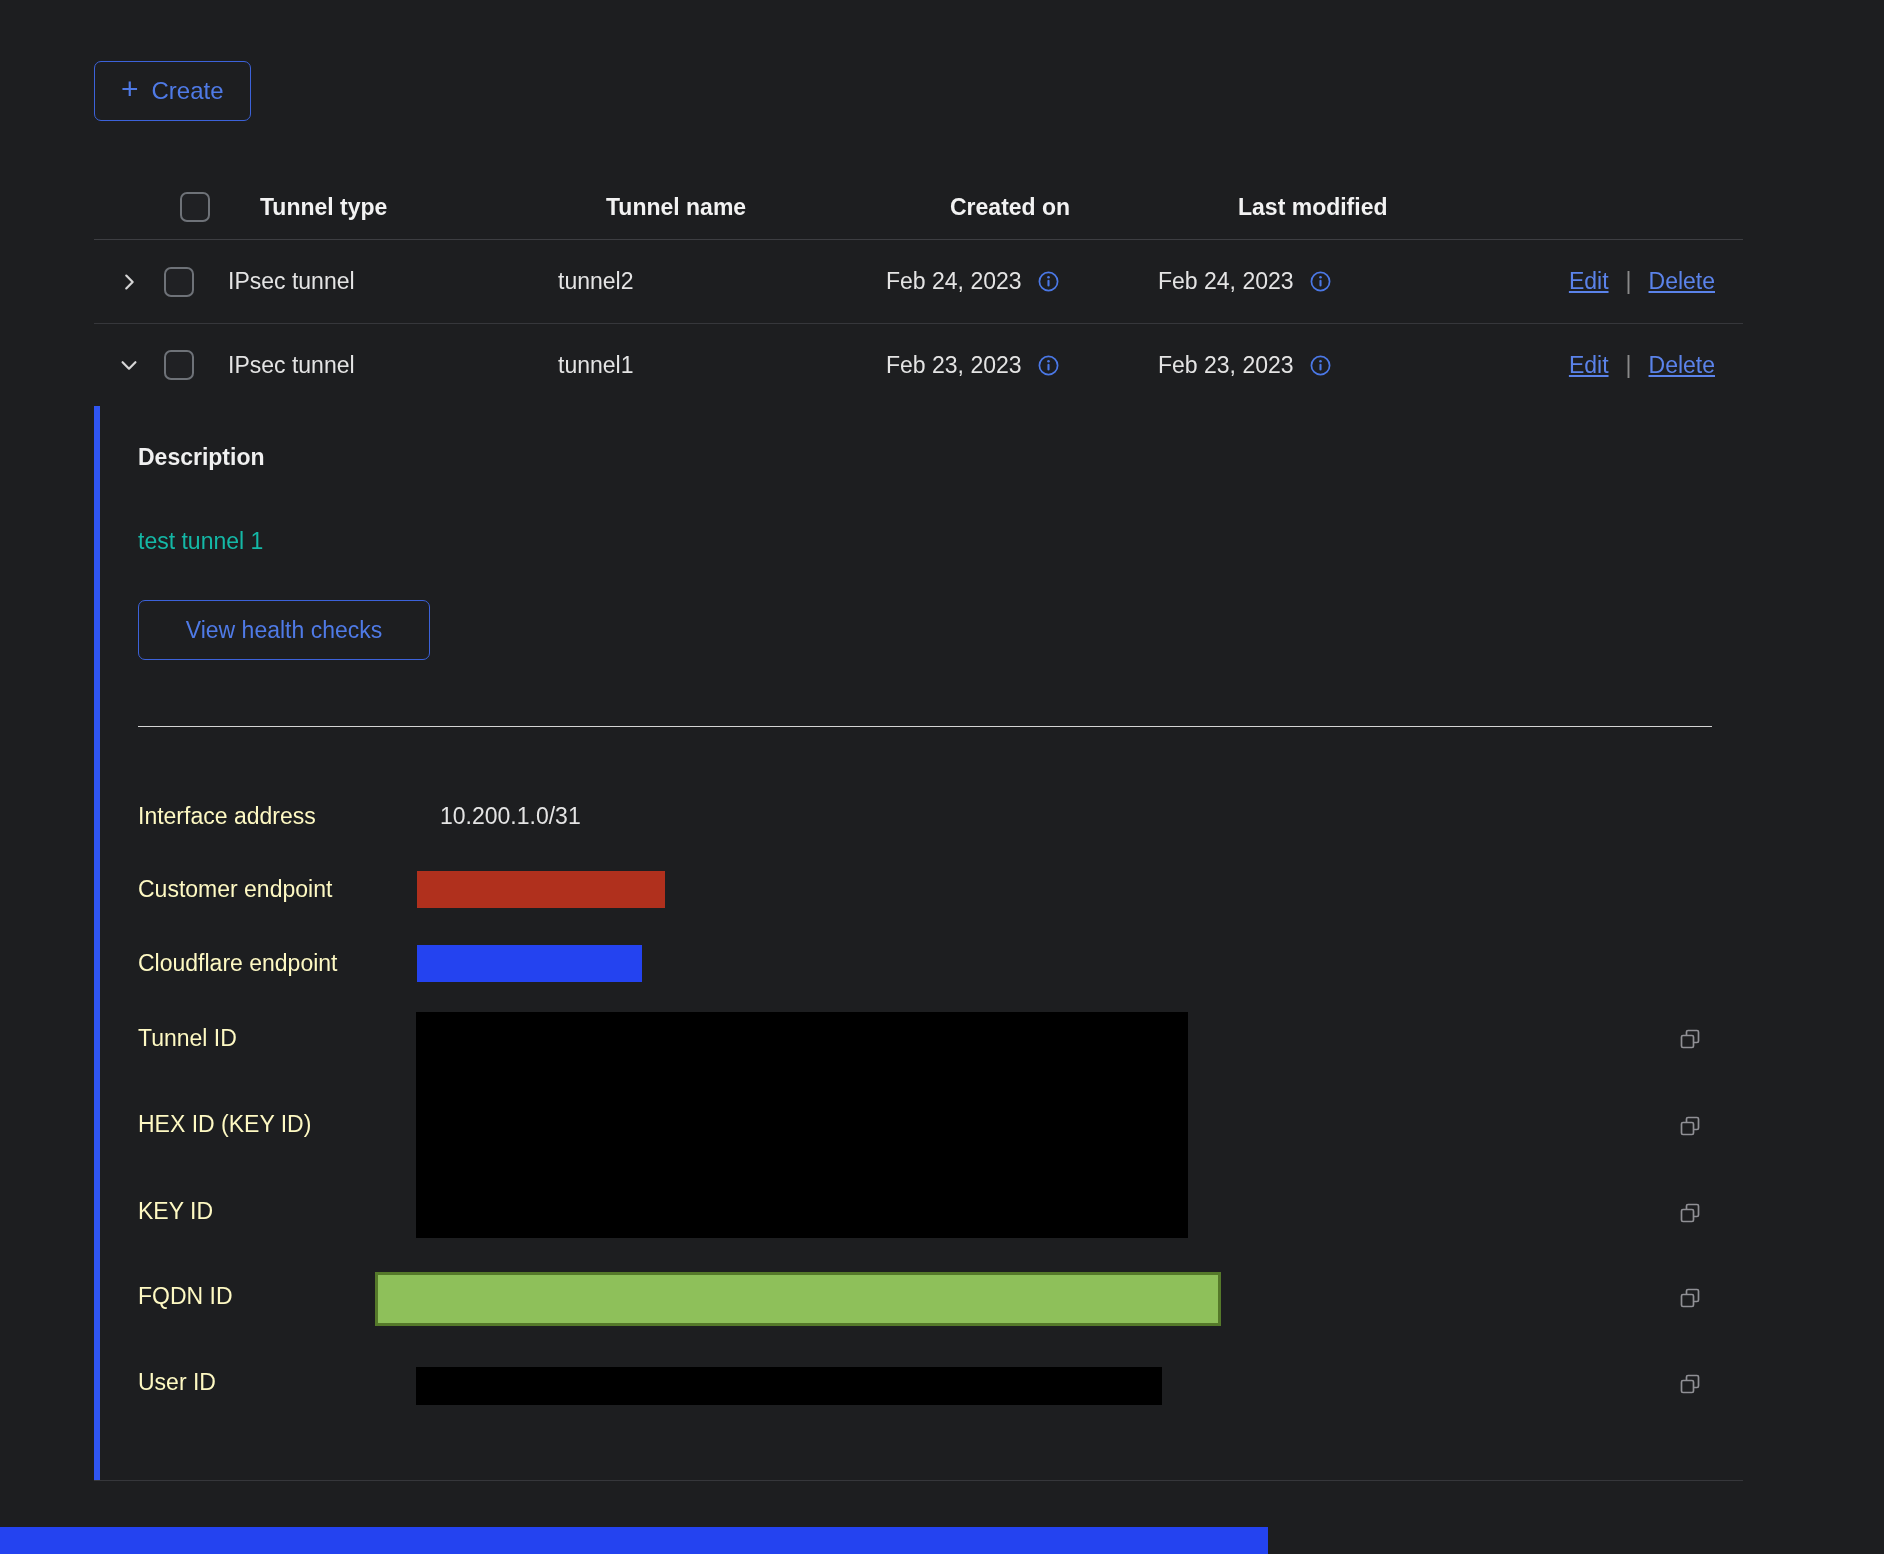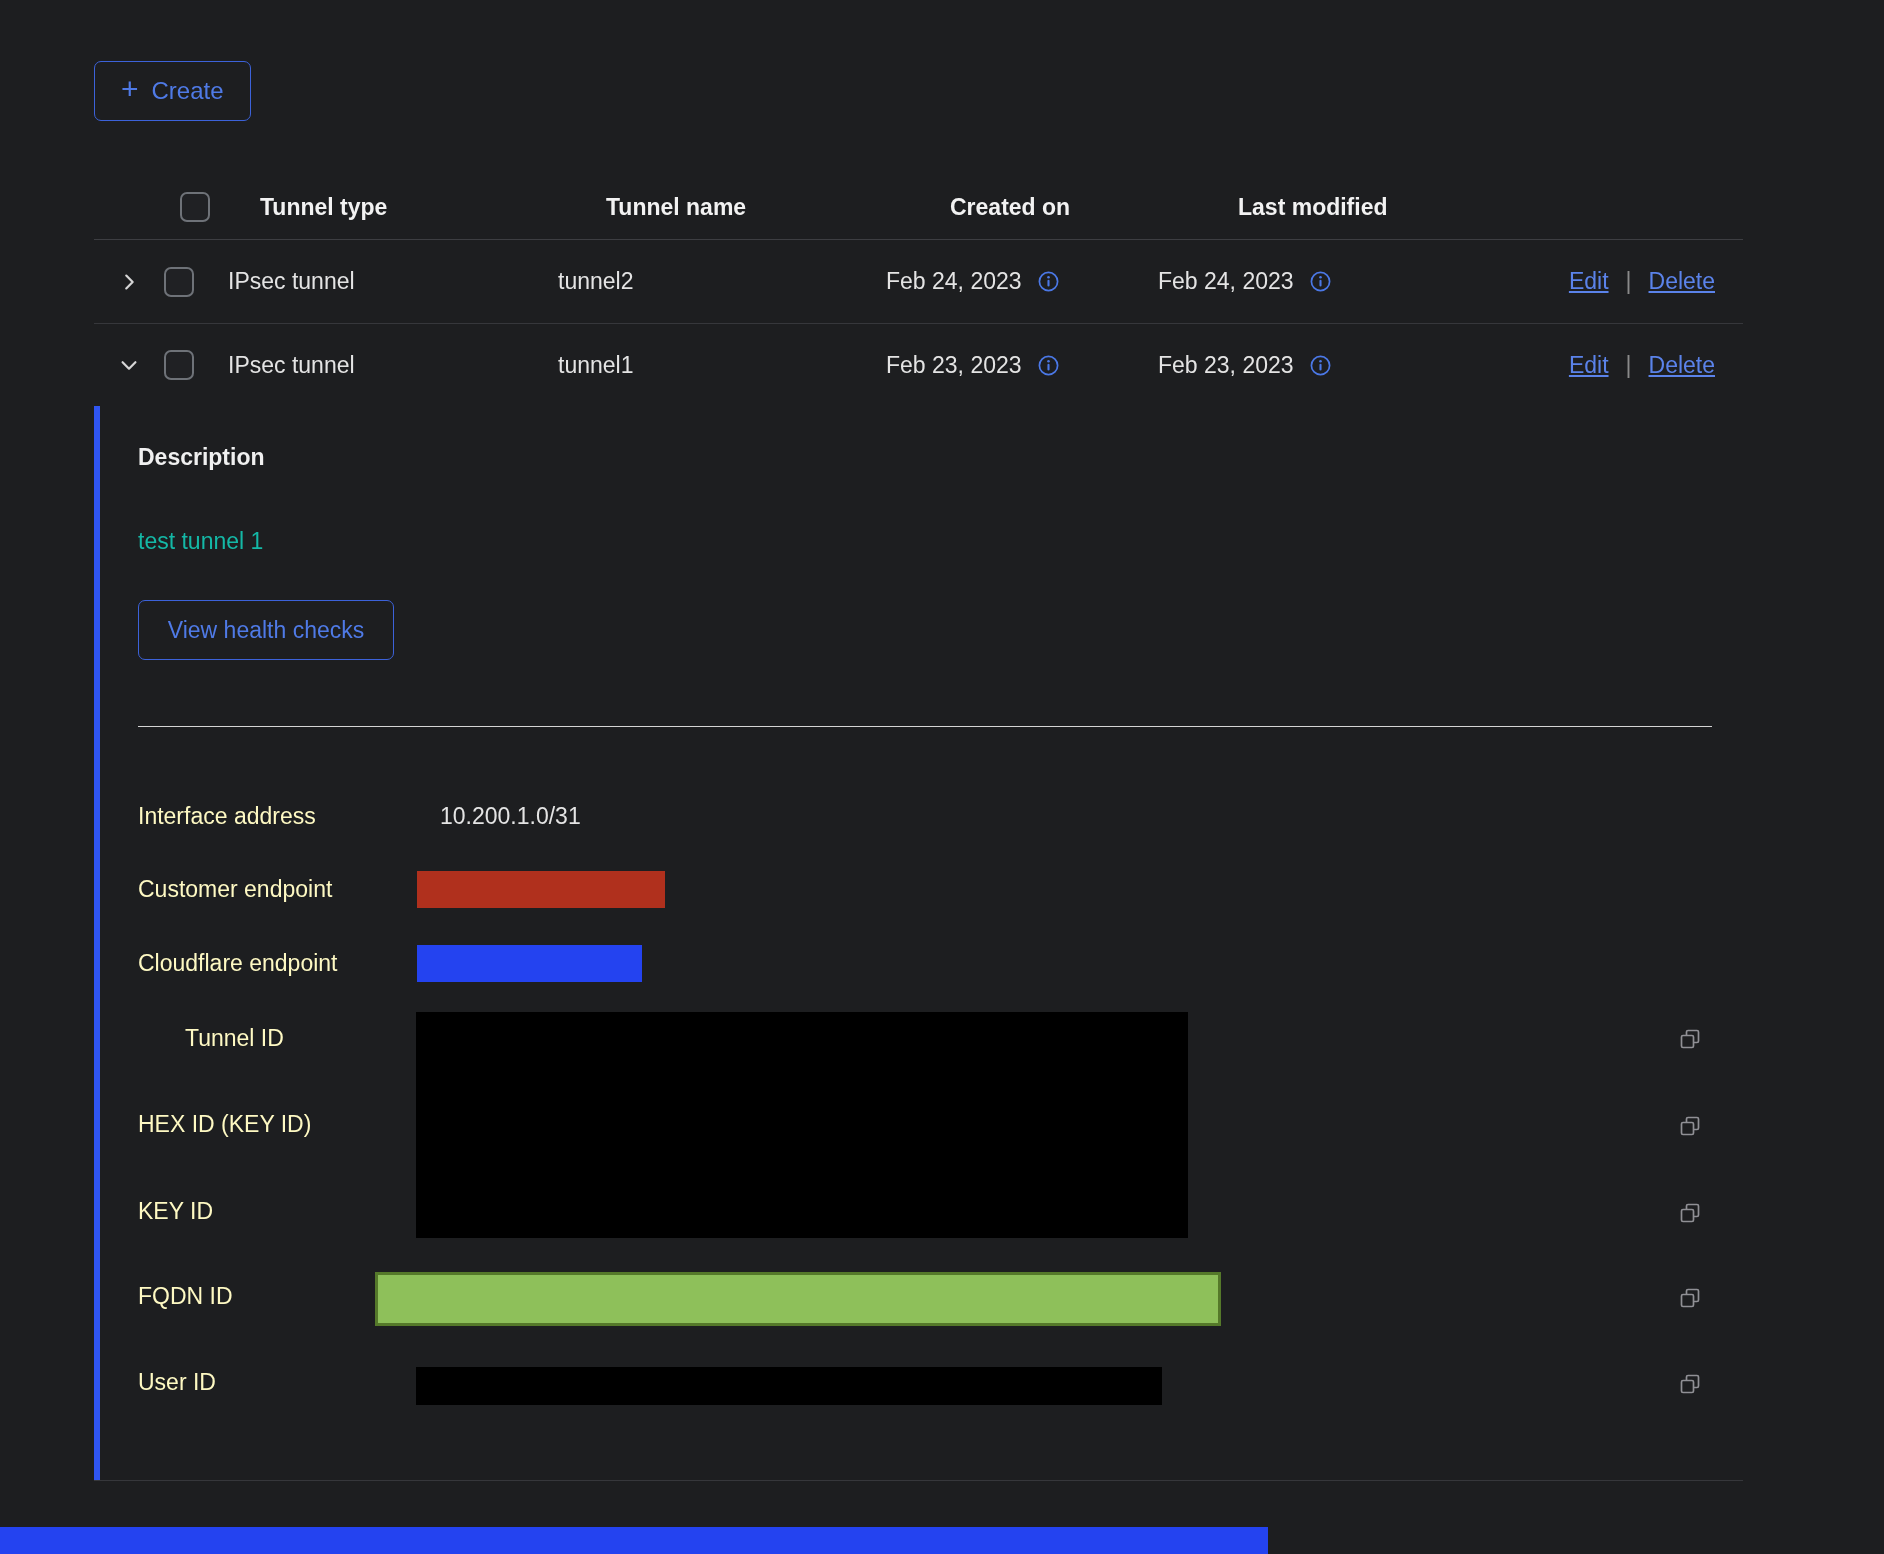--- a/index.html
+++ b/index.html
@@ -53,35 +53,35 @@
   .info-badge { display: inline-flex; cursor: pointer; }
   .action-link { color: #5b83ea; text-decoration: underline; cursor: pointer; }
   .action-sep { color: #8a8a8a; }
 
   
   .expanded { position: relative; height: 1074px; border-left: 6px solid #2f55f2; }
   .desc-label   { position: absolute; left: 38px; top: 38px;  font-size: 23px; font-weight: 600; color: #f0f0f0; }
   .desc-value   { position: absolute; left: 38px; top: 122px; font-size: 23px; color: #14b8a6; }
   .health-btn {
     position: absolute; left: 38px; top: 194px;
-    width: 256px; height: 60px;
+    width: 292px; height: 60px;
     background: transparent; border: 1px solid #3c62d9; border-radius: 7px;
     color: #4f7ae6; font-size: 23px;
     font-family: "Liberation Sans", sans-serif;
     cursor: pointer;
   }
   .panel-divider { position: absolute; left: 38px; top: 320px; width: 1574px; height: 1px; background: #d4d4d4; }
 
   .kv-label { position: absolute; left: 38px; font-size: 23px; color: #fef9c3; line-height: 28px; }
   .kv-value { position: absolute; font-size: 23px; color: #e4e4e4; line-height: 28px; }
   .lbl-interface { top: 396px; }
   .val-interface { left: 340px; top: 396px; }
   .lbl-customer  { top: 469px; }
   .lbl-cloudflare{ top: 543px; }
-  .lbl-tunnelid  { top: 618px; margin-left: 47px; }
+  .lbl-tunnelid  { top: 618px; }
   .lbl-hexid     { top: 704px; }
   .lbl-keyid     { top: 791px; }
   .lbl-fqdnid    { top: 876px; }
   .lbl-userid    { top: 962px; }
 
   .redact { position: absolute; }
   .redact-red        { left: 317px; top: 465px; width: 248px; height: 37px; background: #b0301d; }
   .redact-blue       { left: 317px; top: 539px; width: 225px; height: 37px; background: #2443f0; }
   .redact-ids        { left: 316px; top: 606px; width: 772px; height: 226px; background: #000000; }
   .redact-green      { left: 275px; top: 866px; width: 846px; height: 54px; background: #8ec05a; border: 3px solid #55792a; }

